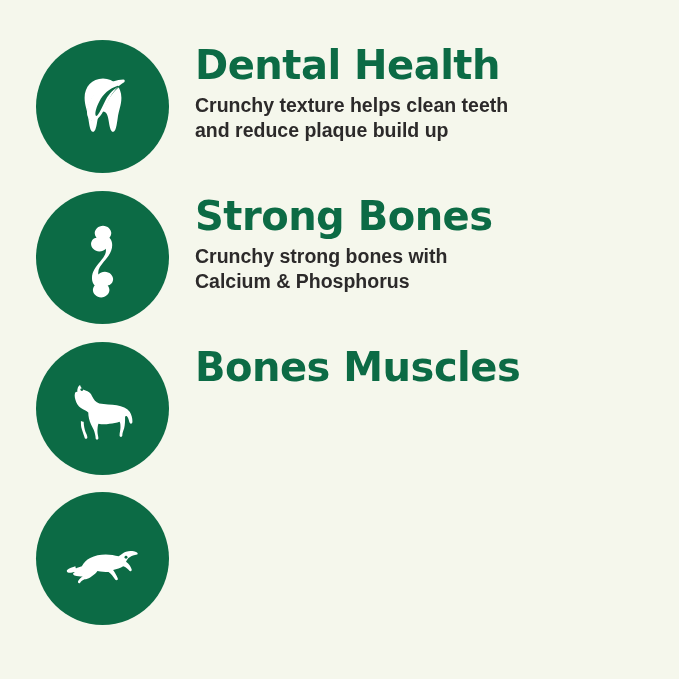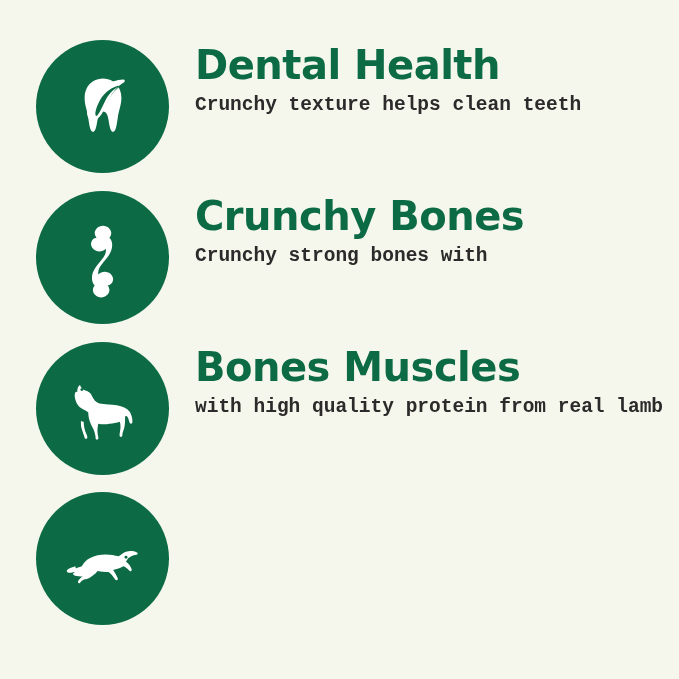--- a/index.html
+++ b/index.html
@@ -50,21 +50,21 @@
     font-family: "DejaVu Sans", sans-serif;
     font-weight: bold;
     font-size: 40px;
     line-height: 1.05;
     letter-spacing: -0.5px;
     margin: 0 0 7px 0;
     white-space: nowrap;
   }
   .benefit-desc {
     color: #2c2a2a;
-    font-family: Liberation Mono, monospace;
+    font-family: Liberation Sans, sans-serif;
     font-weight: bold;
     font-size: 19.5px;
     line-height: 1.28;
     margin: 0;
     max-width: 470px;
   }
   .benefit-desc span {
     display: block;
     white-space: nowrap;
   }
@@ -82,55 +82,54 @@
           <path d="M71 22c-13 1-25 7-32 17-5 7-7 15-5 21 1 4 4 6 7 4 5-3 9-10 13-18 4-9 10-16 17-20 1-1 1-4 0-4z" fill="#0c6b45"></path>
           <path d="M72 20c-14 1-27 8-34 19-6 9-7 19-3 24 2 3 6 3 9 0 5-4 8-12 12-20 4-9 10-16 17-20 1-1 1-3-1-3z"></path>
           <path d="M66 27c-9 3-16 9-20 17-3 6-5 12-4 15 0 1 1 1 2 0 3-4 6-11 9-17 4-7 9-12 14-14 1 0 1-1-1-1z" fill="#0c6b45"></path>
         </g>
       </svg>
     </div>
     <div class="benefit-text">
       <p class="benefit-title">Dental Health</p>
       <p class="benefit-desc">
         <span>Crunchy texture helps clean teeth</span>
+        <span>and reduce plaque build up</span>
       </p>
     </div>
   </div>
 
   <div class="benefit-row">
     <div class="icon-badge">
       <svg width="92" height="92" viewBox="0 0 100 100" aria-hidden="true">
         <g fill="#ffffff">
           <path d="M50 16c-5 0-9 4-9 8 0 2 1 4 2 5-3 0-6 3-6 7 0 4 4 8 9 8 3 0 5-1 7-3 1 5-2 9-6 14-5 6-9 11-9 18 0 3 1 6 3 8-1 1-2 3-2 5 0 4 4 8 9 8s9-4 9-8c0-2-1-4-2-5 3 0 6-3 6-7 0-4-4-8-9-8-3 0-5 1-7 3-1-5 2-9 6-14 5-6 9-11 9-18 0-3-1-6-3-8 1-1 2-3 2-5 0-4-4-8-9-8z"></path>
         </g>
       </svg>
     </div>
     <div class="benefit-text">
-      <p class="benefit-title">Crunchy Bones</p>
+      <p class="benefit-title">Strong Bones</p>
       <p class="benefit-desc">
         <span>Crunchy strong bones with</span>
+        <span>Calcium &amp; Phosphorus</span>
       </p>
     </div>
   </div>
 
   <div class="benefit-row">
     <div class="icon-badge">
       <svg width="92" height="92" viewBox="0 0 100 100" aria-hidden="true">
         <g fill="#ffffff">
           <path d="M22 32c0-3 1-6 3-7 1 3 3 5 6 6 3 1 6 3 7 6 2 4 4 7 8 8 6 1 13 1 19 2 6 1 11 3 14 7 2 3 3 7 3 11 0 2-2 3-3 1-1-2-1-5-3-7-1-1-2 0-2 1 0 4 0 8-1 12-1 3-2 5-2 8 0 2-3 2-3 0 0-3 1-6 1-9 0-2 0-5-1-6-3 1-7 2-11 2-4 1-8 1-12 0-1 3-1 6-1 9 0 2 1 5 1 7 0 2-3 2-3 0 0-3-1-6-2-9-1-2-2-4-3-6-2-4-3-9-3-13-2-2-5-3-8-5-3-2-5-5-6-9-1-3-1-6 0-8 1-1 2-1 2 0z"></path>
           <path d="M29 65c0 4 1 8 2 11 1 2 2 4 2 6 0 2-3 2-3 0-1-3-2-6-3-9-1-3-1-6-1-9 1 0 2 1 3 1z"></path>
           <circle cx="27" cy="30" r="1.6" fill="#0c6b45"></circle>
         </g>
       </svg>
     </div>
     <div class="benefit-text">
       <p class="benefit-title">Bones Muscles</p>
-      <p class="benefit-desc">
-        <span>with high quality protein from real lamb</span>
-      </p>
     </div>
   </div>
 
   <div class="benefit-row">
     <div class="icon-badge">
       <svg width="92" height="92" viewBox="0 0 100 100" aria-hidden="true">
         <g fill="#ffffff">
           <path d="M18 62c2-2 6-3 9-4 2-4 5-7 9-9 5-3 11-4 17-4 5 0 10 1 14 2 3-2 5-4 8-5 4-1 8-1 12 1 1 1 1 2 0 2-3 1-6 1-8 3-2 1-3 3-4 5 3 2 5 5 6 8 1 2-1 3-2 2-2-2-4-4-7-5-3 2-7 3-11 4 2 3 4 6 5 9 1 2-2 3-3 1-2-3-4-6-7-8-4 0-8 0-12-1-2 3-5 5-8 7-2 1-4 2-6 2-2 1-4 2-5 4-1 1-3 0-2-2 1-2 3-4 5-5-3 0-6 0-9-1-2-1-2-3 0-3z"></path>
           <path d="M20 58c-3 1-7 2-9 4-1 1 0 3 2 3 3 0 6-1 9-2-1-2-2-3-2-5z"></path>
           <circle cx="75" cy="48" r="1.6" fill="#0c6b45"></circle>

